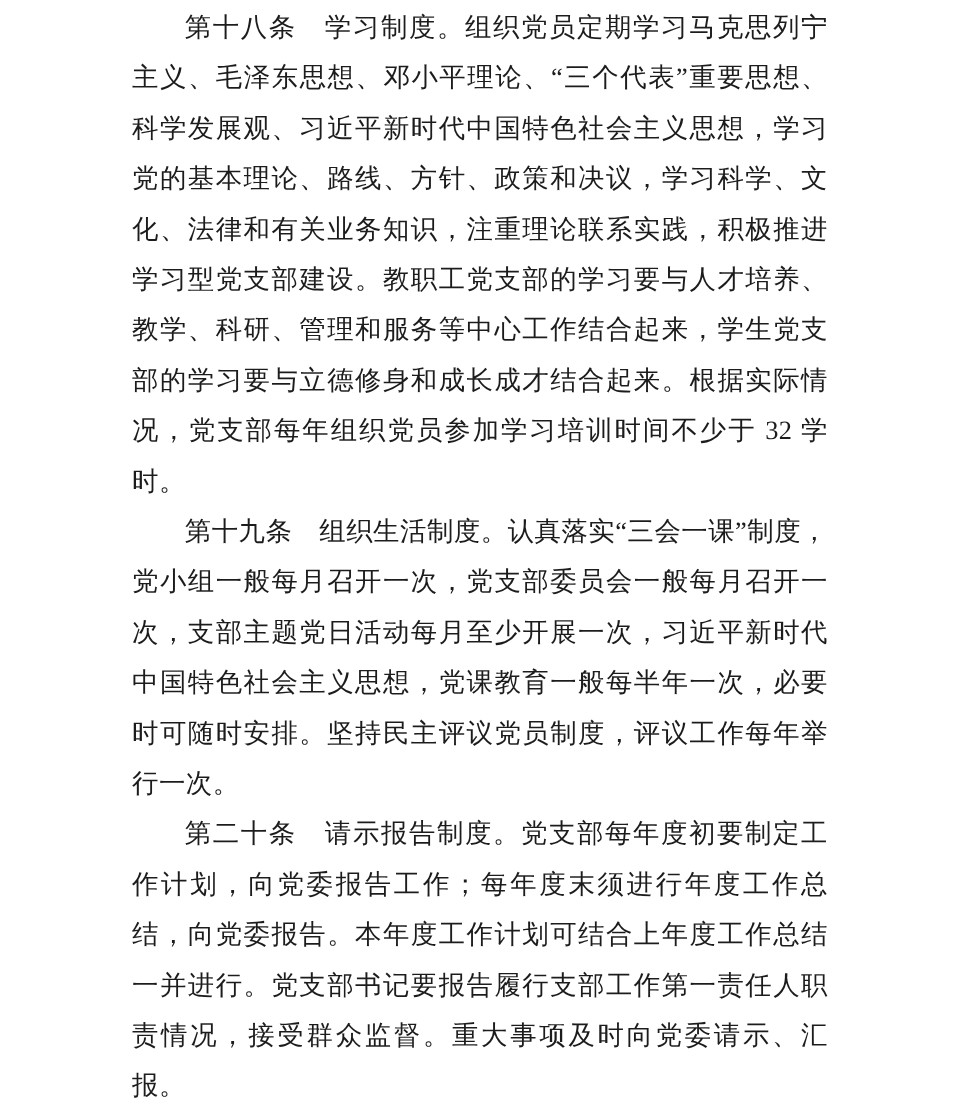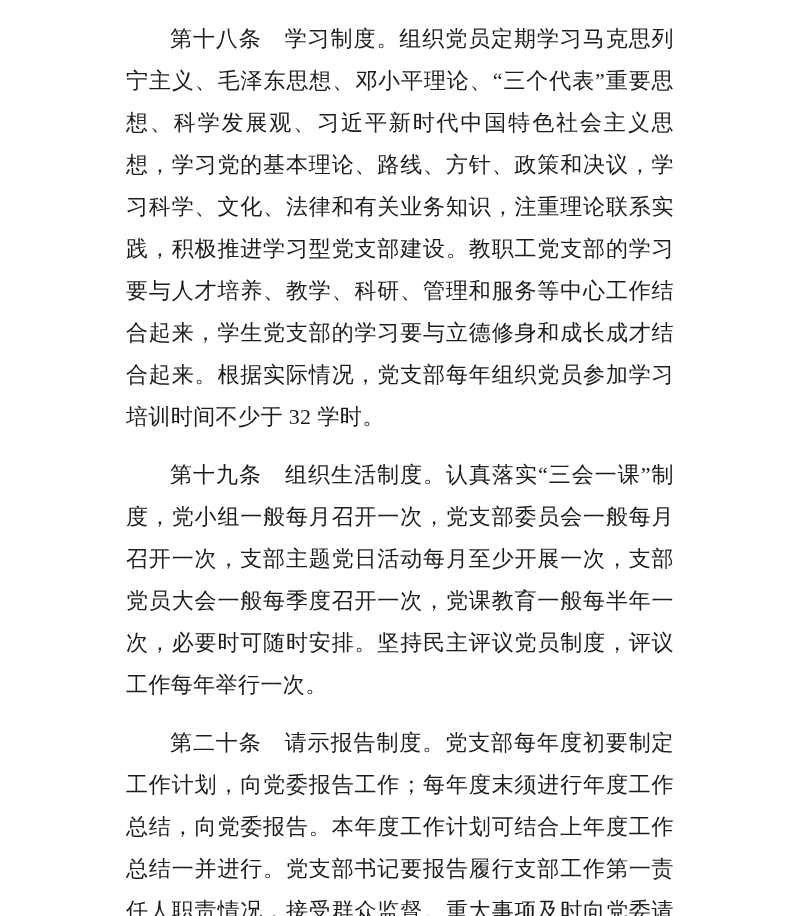--- a/index.html
+++ b/index.html
@@ -14,34 +14,34 @@
     position: relative;
   }
   .doc-page {
     position: absolute;
     top: 2px;
     left: 110px;
     width: 580px;
     background: #ffffff;
   }
   .doc-par {
-    margin: 16px;
+    margin: 0;
     padding: 0;
     font-family: "Liberation Serif", "DejaVu Serif", serif;
     font-size: 22px;
     line-height: 42px;
     color: #1c1c1c;
     text-align: justify;
     text-justify: inter-character;
     text-indent: 2em;
     letter-spacing: 0.4px;
     word-break: break-all;
   }
 </style>
 </head>
 <body>
 
 <div class="doc-page">
   <p class="doc-par">第十八条　学习制度。组织党员定期学习马克思列宁主义、毛泽东思想、邓小平理论、“三个代表”重要思想、科学发展观、习近平新时代中国特色社会主义思想，学习党的基本理论、路线、方针、政策和决议，学习科学、文化、法律和有关业务知识，注重理论联系实践，积极推进学习型党支部建设。教职工党支部的学习要与人才培养、教学、科研、管理和服务等中心工作结合起来，学生党支部的学习要与立德修身和成长成才结合起来。根据实际情况，党支部每年组织党员参加学习培训时间不少于 32 学时。</p>
-  <p class="doc-par">第十九条　组织生活制度。认真落实“三会一课”制度，党小组一般每月召开一次，党支部委员会一般每月召开一次，支部主题党日活动每月至少开展一次，支部党员大会一般每季度召开一次，党课教育一般每半年一次，必要时可随时安排。坚持民主评议党员制度，评议工作每年举行一次。</p>
+  <p class="doc-par">第十九条　组织生活制度。认真落实“三会一课”制度，党小组一般每月召开一次，党支部委员会一般每月召开一次，支部主题党日活动每月至少开展一次，习近平新时代中国特色社会主义思想，党课教育一般每半年一次，必要时可随时安排。坚持民主评议党员制度，评议工作每年举行一次。</p>
   <p class="doc-par">第二十条　请示报告制度。党支部每年度初要制定工作计划，向党委报告工作；每年度末须进行年度工作总结，向党委报告。本年度工作计划可结合上年度工作总结一并进行。党支部书记要报告履行支部工作第一责任人职责情况，接受群众监督。重大事项及时向党委请示、汇报。</p>
 
 </div>
 
 </body></html>

